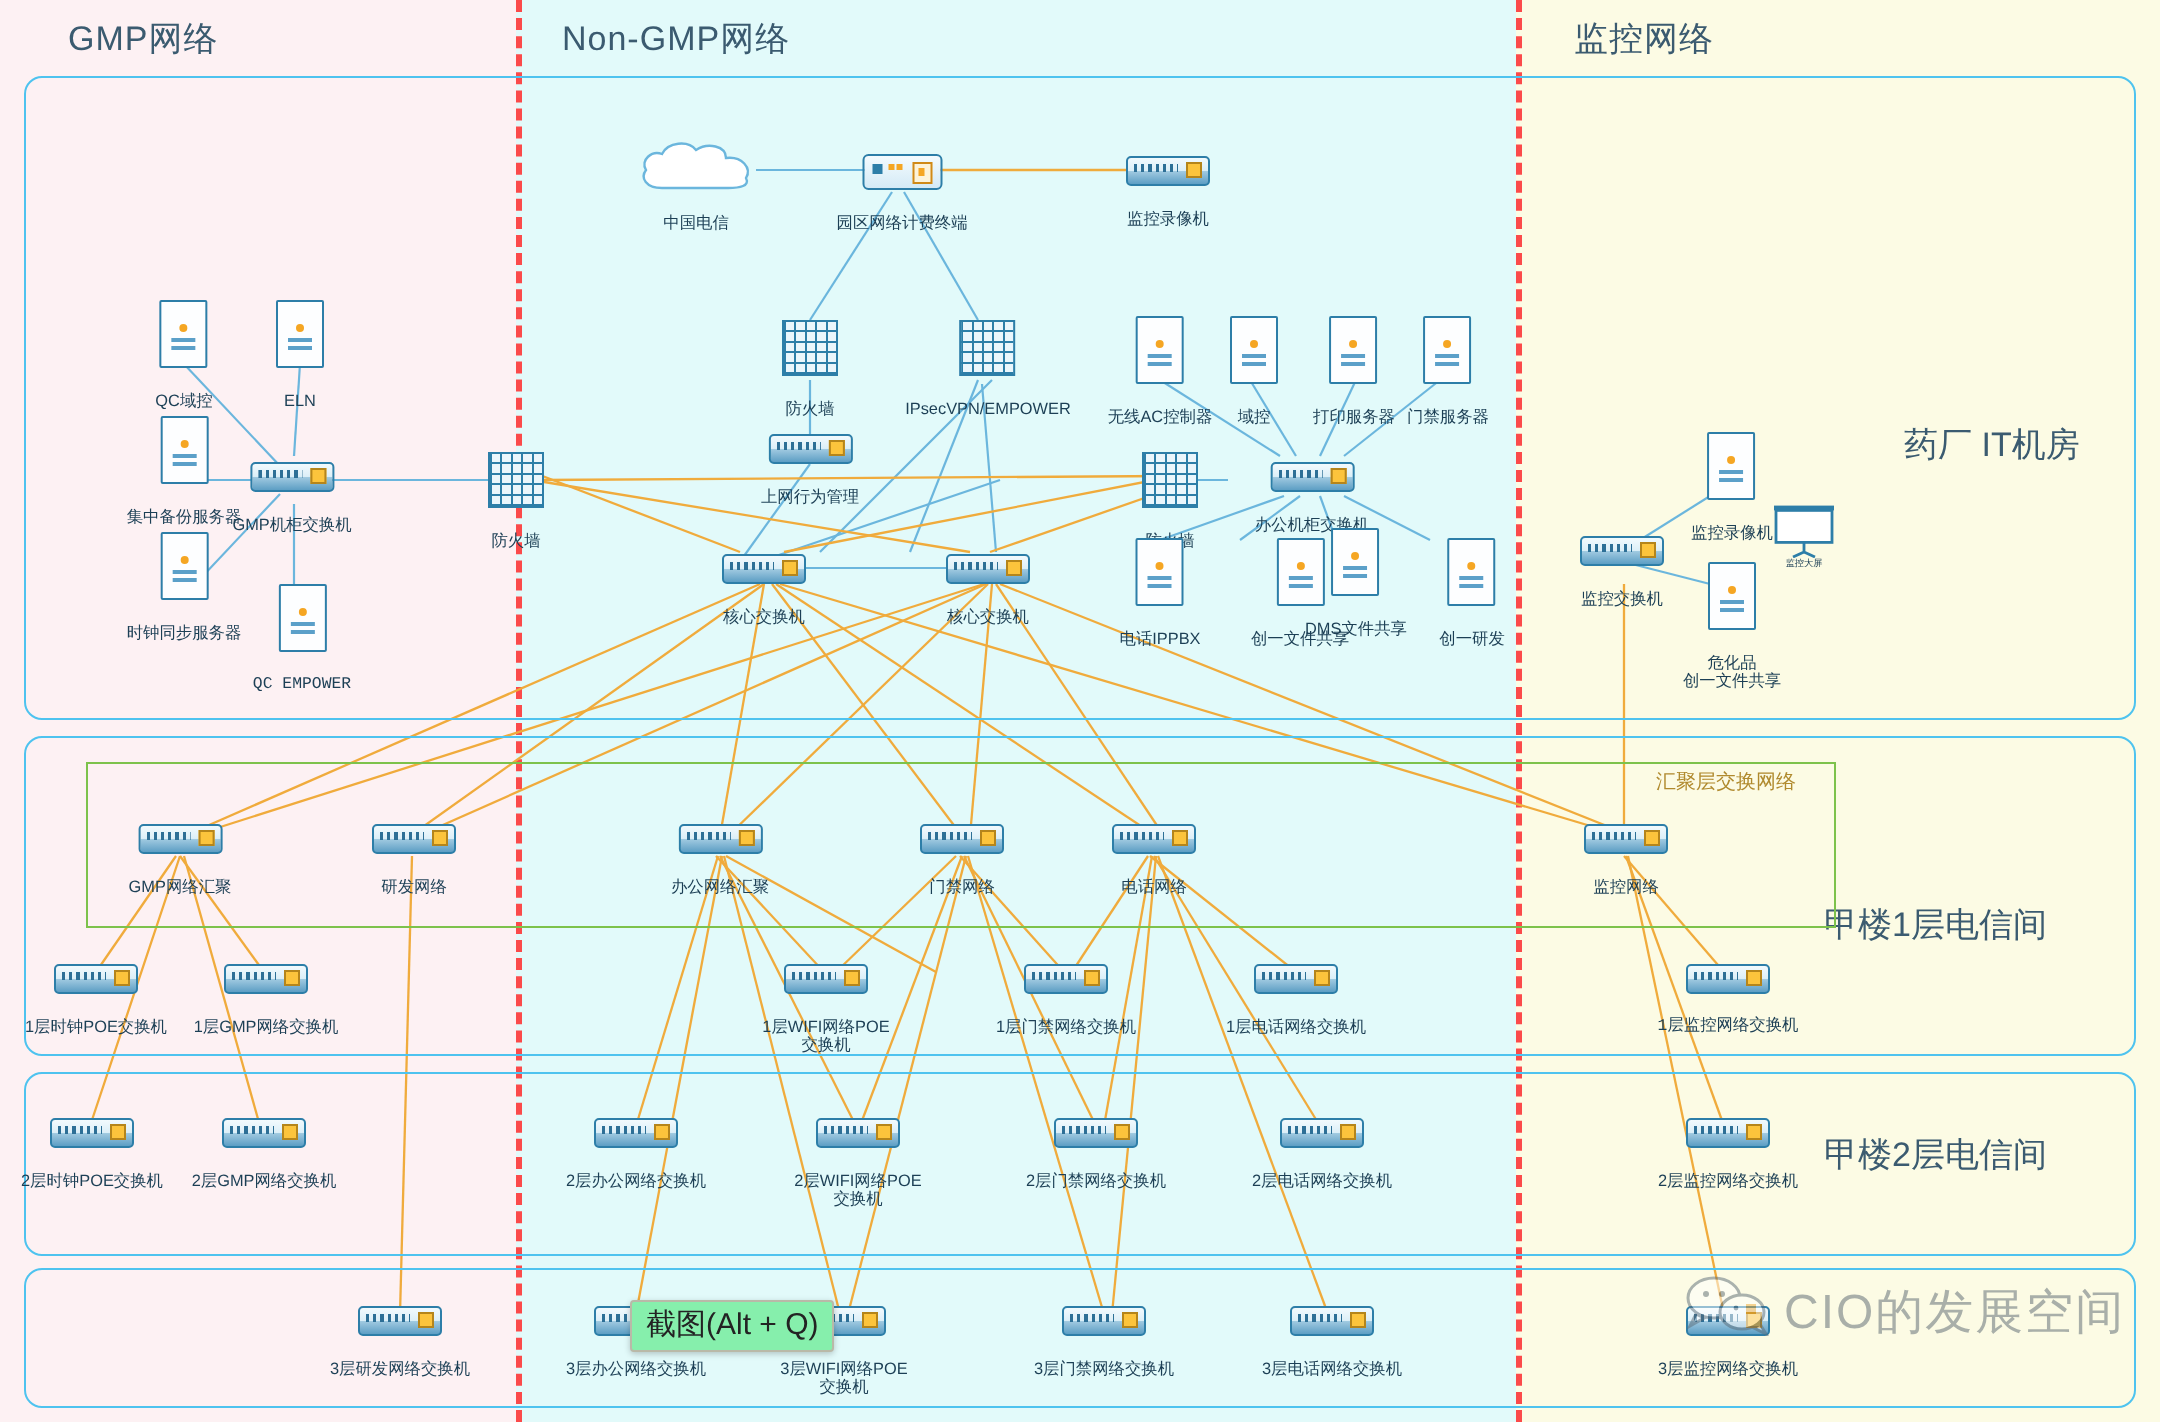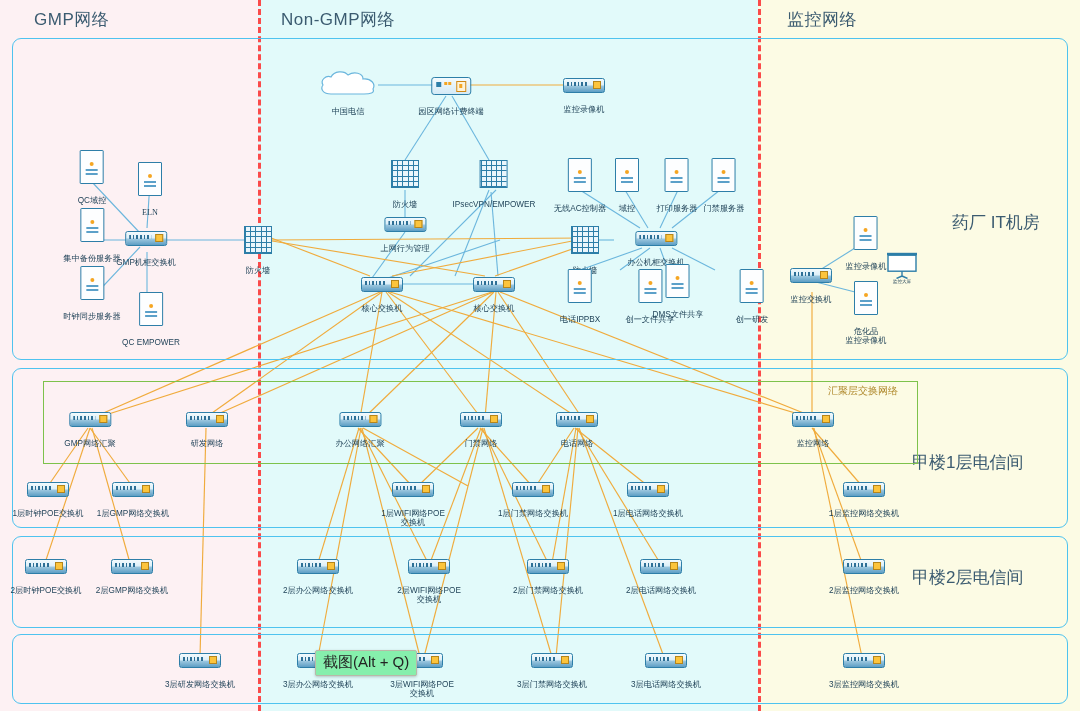--- a/index.html
+++ b/index.html
@@ -198,21 +198,21 @@
   <div class="greenbox-label" style="left:828px;top:384px;">汇聚层交换网络</div>
 
   <div class="node" style="left:92px;top:150px;">
     <div class="ic ic-server">
         <i class="dot"></i>
         <i class="bar b1"></i>
         <i class="bar b2"></i>
       </div>
     <div class="cap">QC域控</div>
   </div>
-  <div class="node" style="left:150px;top:162px;font-family:Liberation Serif, serif;">
+  <div class="node" style="left:150px;top:150px;">
     <div class="ic ic-server">
         <i class="dot"></i>
         <i class="bar b1"></i>
         <i class="bar b2"></i>
       </div>
     <div class="cap">ELN</div>
   </div>
   <div class="node" style="left:92px;top:208px;">
     <div class="ic ic-server">
         <i class="dot"></i>
@@ -229,21 +229,21 @@
     <div class="cap">GMP机柜交换机</div>
   </div>
   <div class="node" style="left:92px;top:266px;">
     <div class="ic ic-server">
         <i class="dot"></i>
         <i class="bar b1"></i>
         <i class="bar b2"></i>
       </div>
     <div class="cap">时钟同步服务器</div>
   </div>
-  <div class="node" style="left:151px;top:292px;">
+  <div class="node" style="left:151px;top:292px;font-family:Liberation Mono, monospace;">
     <div class="ic ic-server">
         <i class="dot"></i>
         <i class="bar b1"></i>
         <i class="bar b2"></i>
       </div>
     <div class="cap">QC EMPOWER</div>
   </div>
   <div class="node" style="left:258px;top:226px;">
     <div class="ic ic-fw"></div>
     <div class="cap">防火墙</div>
@@ -363,21 +363,21 @@
     <div class="cap">创一文件共享</div>
   </div>
   <div class="node" style="left:678px;top:264px;">
     <div class="ic ic-server">
         <i class="dot"></i>
         <i class="bar b1"></i>
         <i class="bar b2"></i>
       </div>
     <div class="cap">DMS文件共享</div>
   </div>
-  <div class="node" style="left:752px;top:269px;">
+  <div class="node" style="left:736px;top:269px;">
     <div class="ic ic-server">
         <i class="dot"></i>
         <i class="bar b1"></i>
         <i class="bar b2"></i>
       </div>
     <div class="cap">创一研发</div>
   </div>
 
   <div class="node" style="left:811px;top:268px;">
     <div class="ic ic-switch">
@@ -394,21 +394,21 @@
       </div>
     <div class="cap">监控录像机</div>
   </div>
   <div class="node w64" style="left:866px;top:281px;">
     <div class="ic ic-server">
         <i class="dot"></i>
         <i class="bar b1"></i>
         <i class="bar b2"></i>
       </div>
     <div class="cap" style="white-space:pre-line;">危化品
-监控录像机</div>
+创一文件共享</div>
   </div>
   <div class="node" style="left:902px;top:252px;">
     <div class="ic ic-screen">
       <svg width="33" height="27" viewBox="0 0 33 27">
         <rect x="1.5" y="0.8" width="30" height="2.4" fill="#2d7ea8"></rect>
         <rect x="2.5" y="3.2" width="28" height="16" fill="#ffffff" stroke="#2d7ea8" stroke-width="1.4"></rect>
         <path d="M16.5,19.2 L16.5,24 M16.5,24 L11,26.5 M16.5,24 L22,26.5" stroke="#2d7ea8" stroke-width="1.4" fill="none"></path>
       </svg>
     </div>
     <div class="cap" style="font-size:4.6px;margin-top:0;">监控大屏</div>
@@ -586,16 +586,31 @@
     <div class="cap">3层电话网络交换机</div>
   </div>
   <div class="node w74" style="left:864px;top:653px;">
     <div class="ic ic-switch">
         <i class="ports"></i>
         <i class="led"></i>
       </div>
     <div class="cap">3层监控网络交换机</div>
   </div>
 
+  <div class="wm" style="left:842px;top:638px;display:flex;align-items:center;gap:4px;">
+    <span>
+      <svg width="46" height="30" viewBox="0 0 46 30">
+        <ellipse cx="15" cy="11" rx="13" ry="10" fill="#ffffff" stroke="#5a6b77" stroke-width="1.5"></ellipse>
+        <path d="M6,19 L3,25 L10,21 Z" fill="#ffffff" stroke="#5a6b77" stroke-width="1.5"></path>
+        <circle cx="11" cy="9" r="1.5" fill="#5a6b77"></circle>
+        <circle cx="19" cy="9" r="1.5" fill="#5a6b77"></circle>
+        <ellipse cx="29" cy="18" rx="11" ry="8.5" fill="#ffffff" stroke="#5a6b77" stroke-width="1.5"></ellipse>
+        <path d="M38,24 L41,29 L35,26 Z" fill="#ffffff" stroke="#5a6b77" stroke-width="1.5"></path>
+        <circle cx="26" cy="16" r="1.2" fill="#5a6b77"></circle>
+        <rect x="31" y="14" width="5" height="5" fill="#f0ab3c"></rect>
+      </svg>
+    </span>
+    <span style="font-size:24px;color:#58666f;letter-spacing:1px;">CIO的发展空间</span>
+  </div>
 
   <div class="tooltip" style="left:315px;top:650px;">截图(Alt + Q)</div>
 
 </div>
 
 </body></html>

